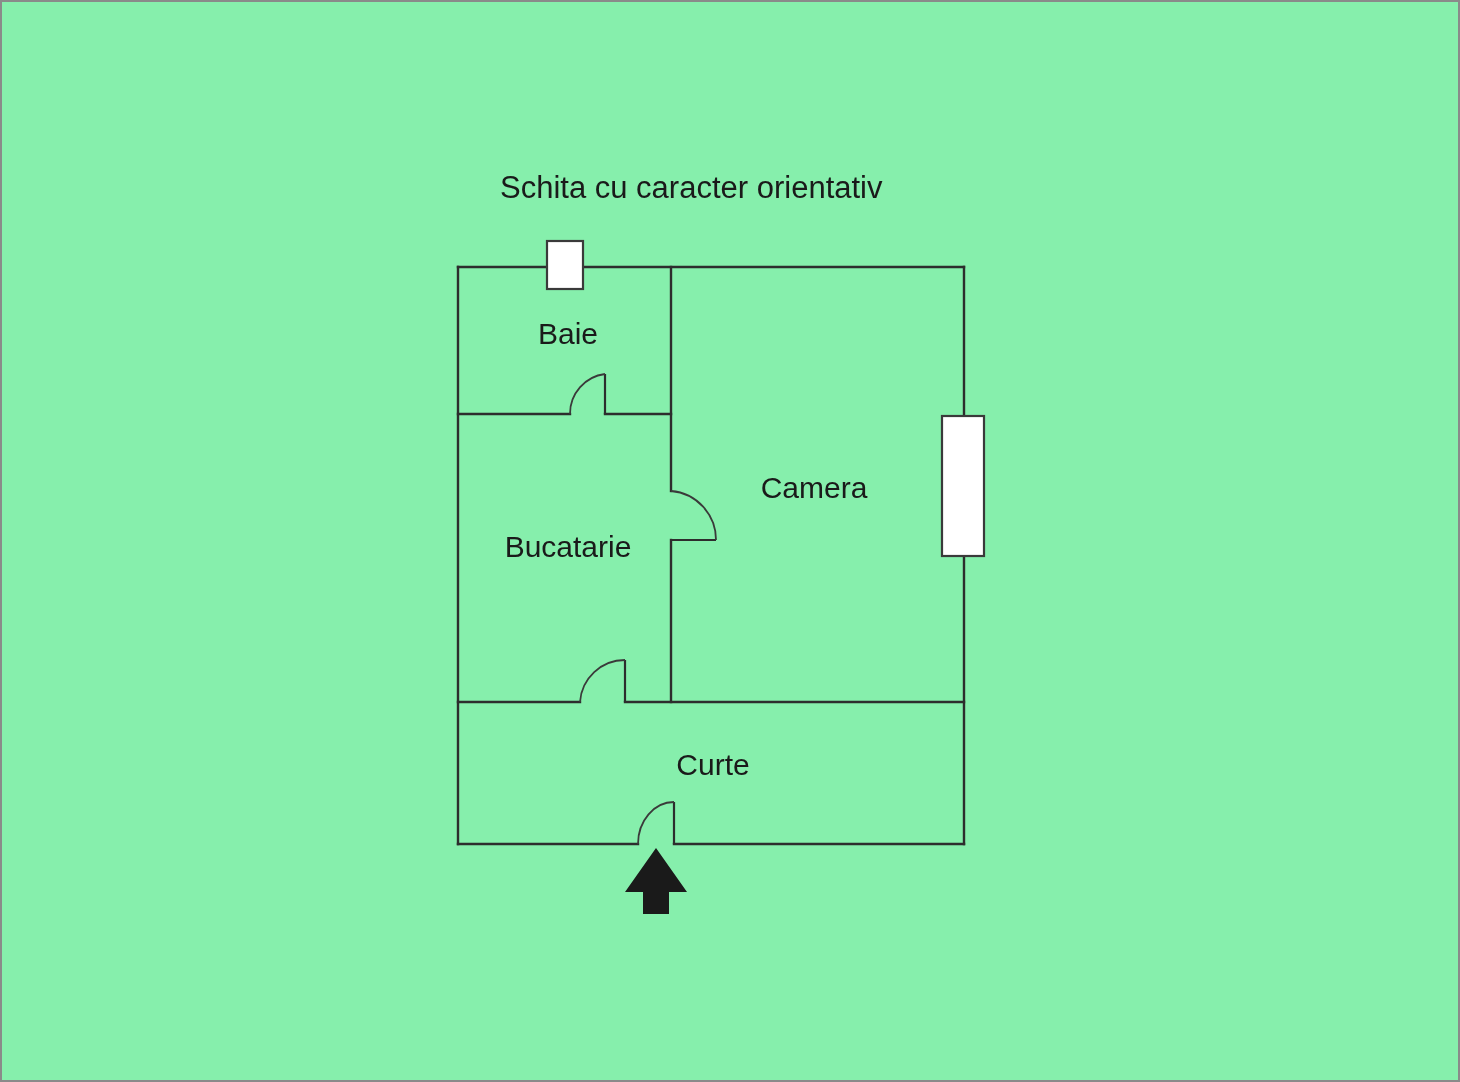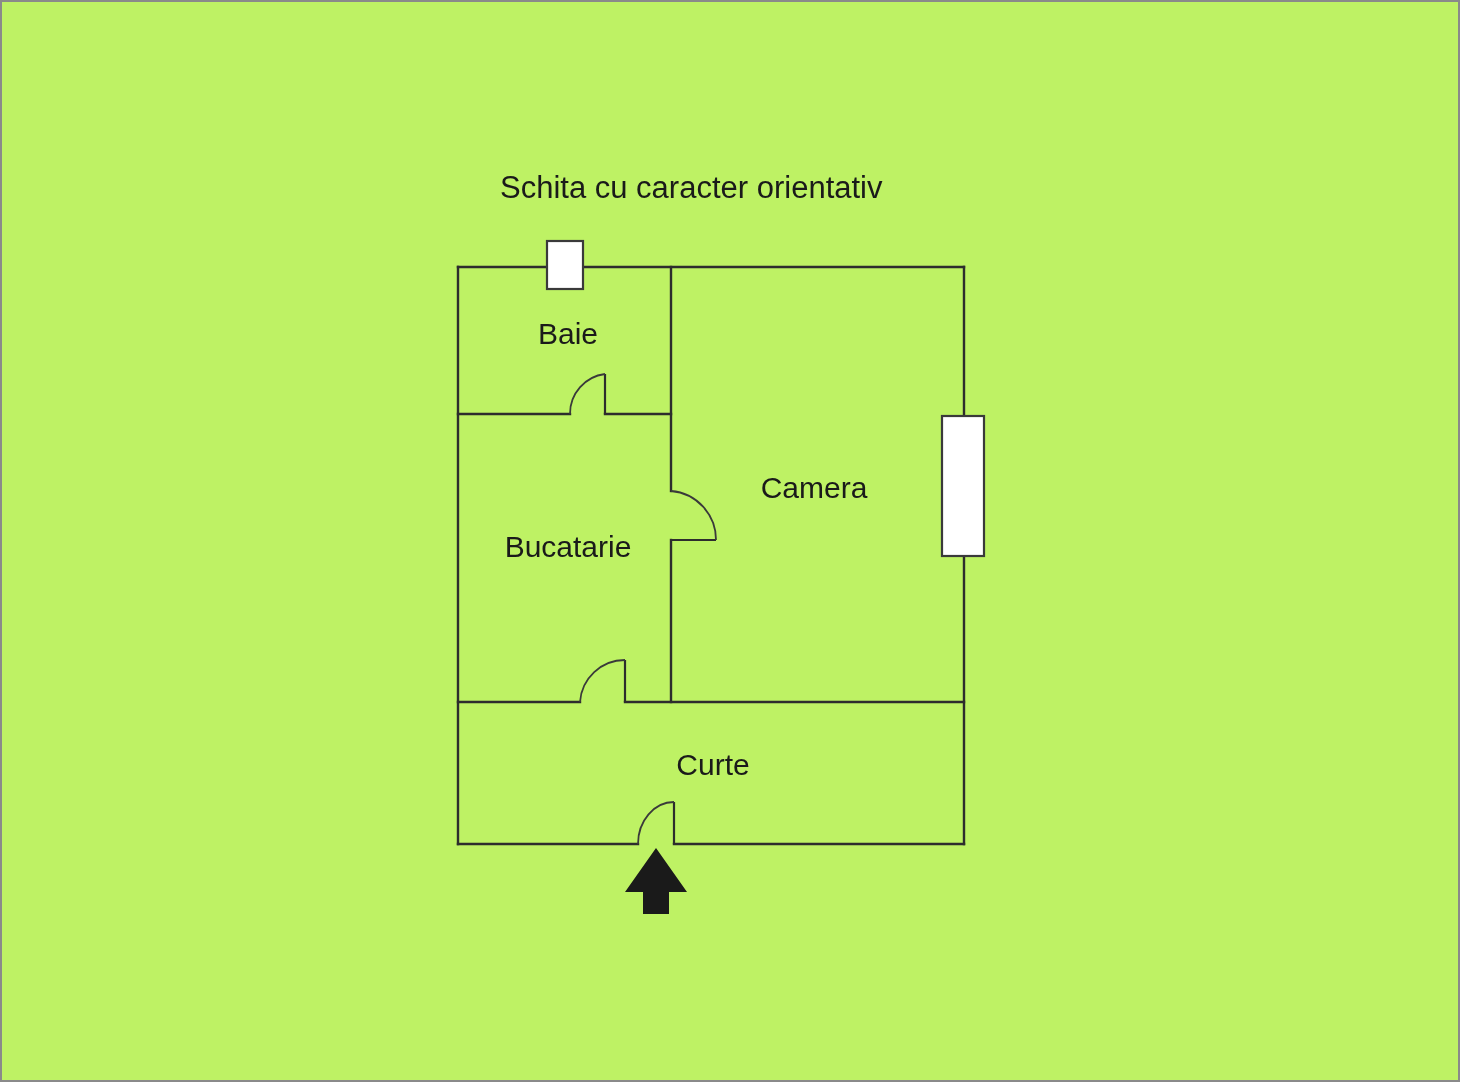--- a/index.html
+++ b/index.html
@@ -11,21 +11,21 @@
   body {
     width: 1460px;
     height: 1082px;
     font-family: "Liberation Sans", sans-serif;
     overflow: hidden;
   }
   #page {
     position: relative;
     width: 1460px;
     height: 1082px;
-    background: #bef264;
+    background: #86efac;
     box-sizing: border-box;
     border: 2px solid #8a8a8a;
   }
   #plan-svg {
     position: absolute;
     left: 0;
     top: 0;
     width: 1460px;
     height: 1082px;
     display: block;

